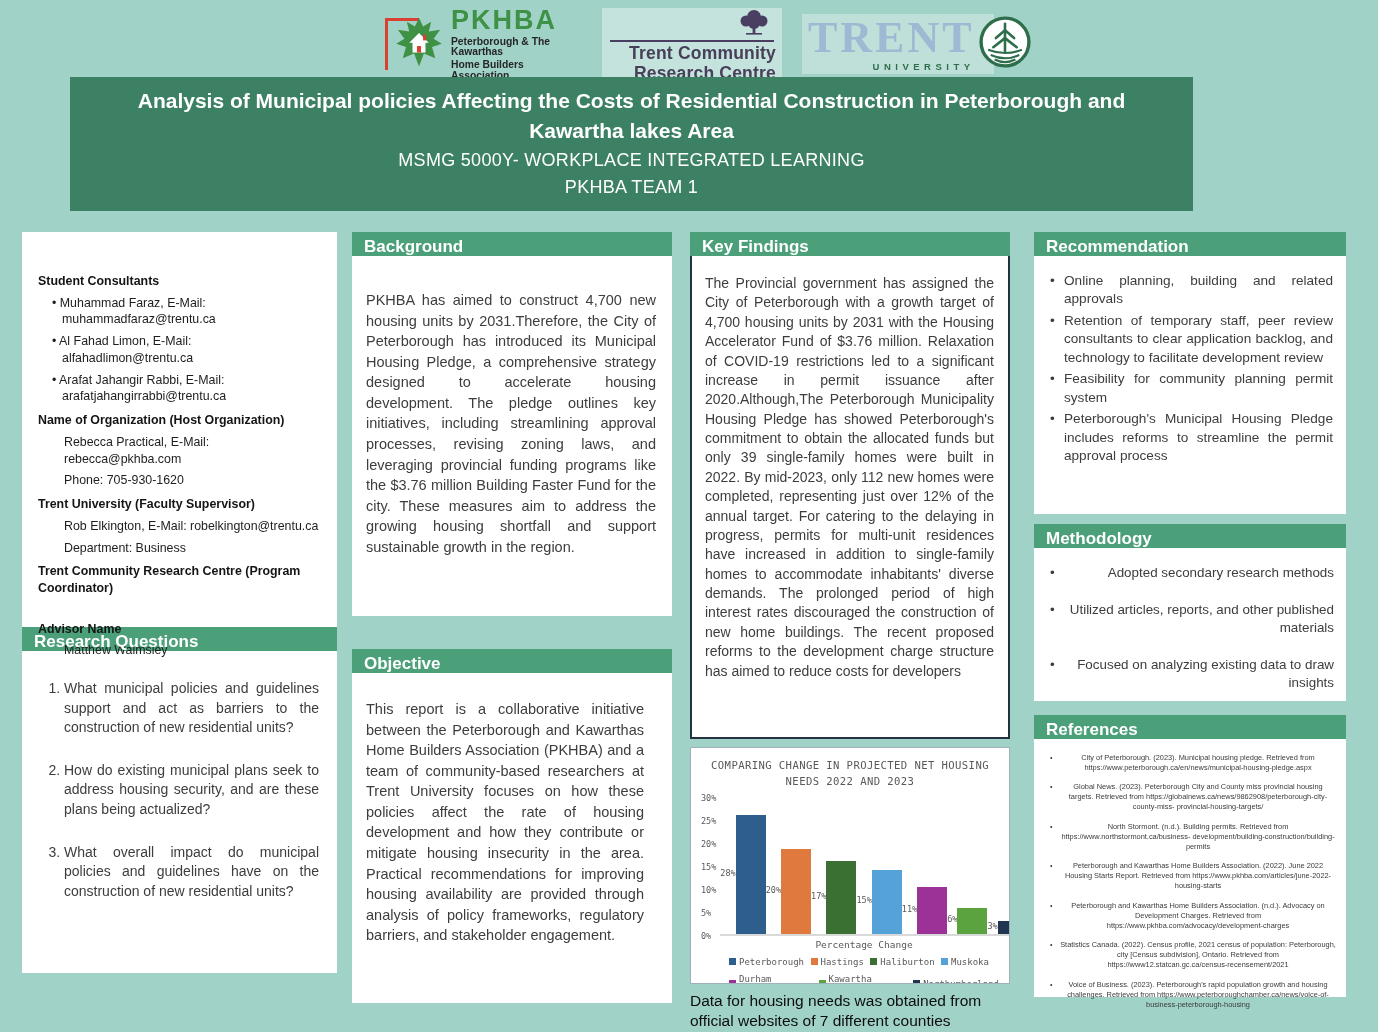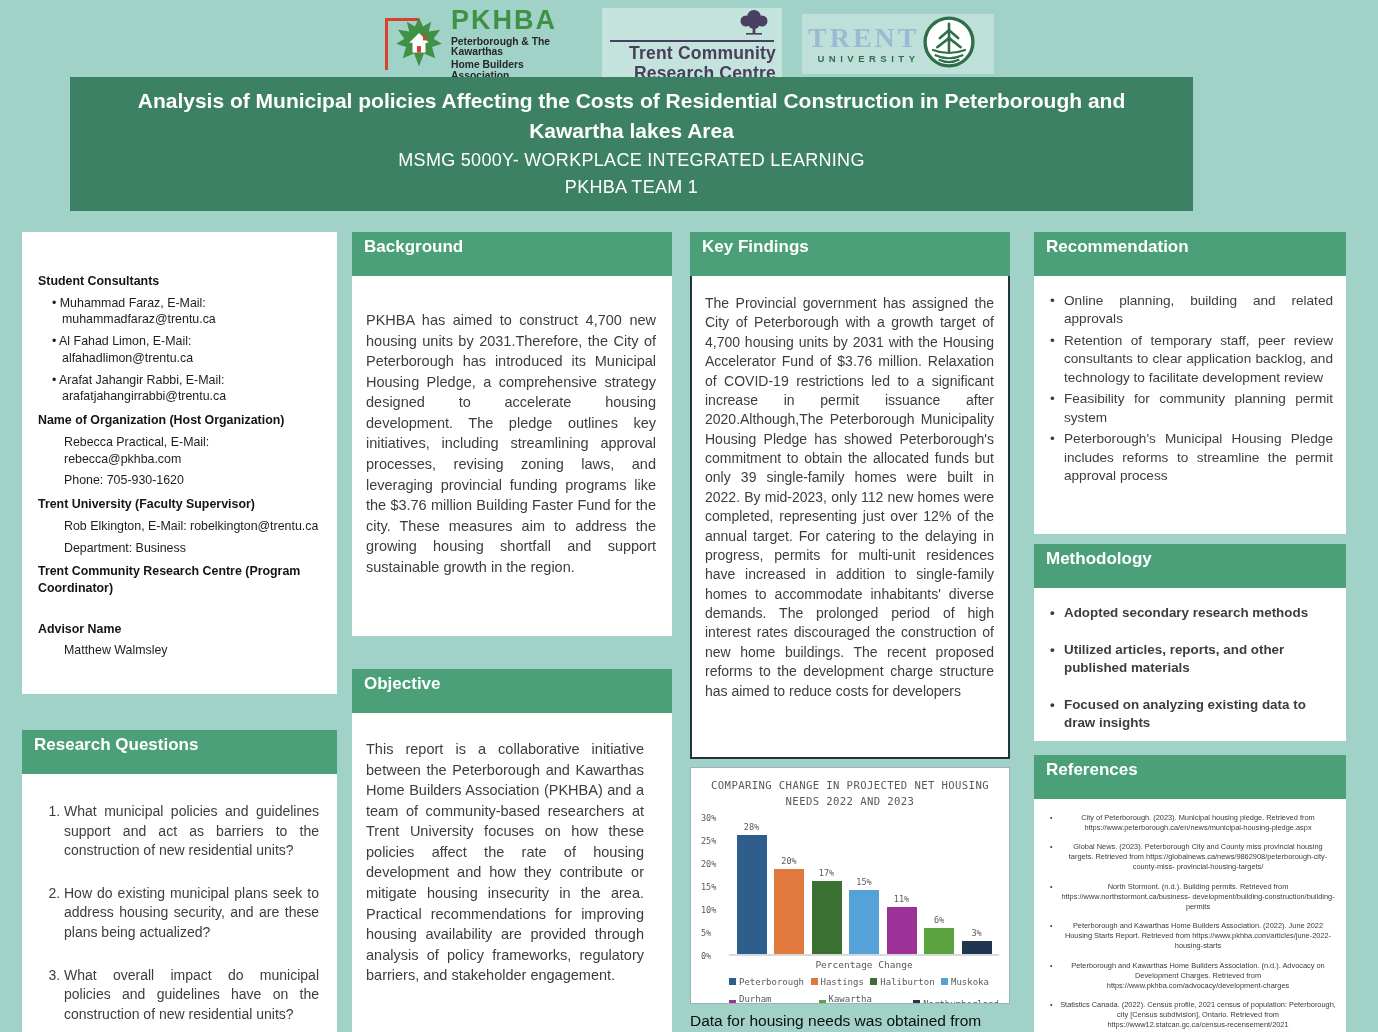--- a/index.html
+++ b/index.html
@@ -15,42 +15,42 @@
   .pkhba-text { margin-left:6px; line-height:1.05; }
   .pkhba-acronym { color:#3f9145; font-weight:800; font-size:27px; letter-spacing:2px; }
   .pkhba-sub { color:#262626; font-size:10.3px; font-weight:700; margin-top:2px; }
 
   .logo-tcrc { position:absolute; left:602px; top:4px; width:180px; height:72px; text-align:right; background:rgba(255,255,255,0.38); padding:1px 6px; }
   .tcrc-line { height:2px; background:#4a3f63; margin:1px 2px; }
   .tcrc-text { color:#474058; font-size:17.5px; font-weight:600; line-height:1.15; letter-spacing:0.2px; }
 
   .logo-trent { position:absolute; left:802px; top:10px; width:192px; height:60px; display:flex; align-items:center; background:rgba(255,255,255,0.32); padding:2px 6px; }
   .trent-words { display:flex; flex-direction:column; align-items:flex-end; }
-  .trent-word { font-family:"Liberation Serif", serif; font-size:28px; font-weight:700; color:#9db9d3; letter-spacing:3px; line-height:1; }
+  .trent-word { font-family:"Liberation Serif", serif; font-size:44px; font-weight:700; color:#9db9d3; letter-spacing:3px; line-height:1; }
   .trent-sub { font-size:9.5px; letter-spacing:4.5px; color:#2f6e4b; font-weight:700; margin-top:1px; }
   .trent-emblem { margin-left:4px; }
 
   
   .band { position:absolute; left:70px; top:77px; width:1123px; height:134px; background:#3c8164; color:#fff; text-align:center; padding:9px 40px 0; }
   .band-title { font-size:21px; font-weight:700; line-height:1.45; max-width:1190px; margin:0 auto; }
   .band-sub { font-size:18px; font-weight:400; line-height:1.5; letter-spacing:0.3px; }
 
   
   .col { position:absolute; top:232px; }
   .col1 { left:22px;  width:315px; }
   .col2 { left:352px; width:320px; }
   .col3 { left:690px; width:320px; }
   .col4 { left:1034px; width:312px; }
 
   .box { background:#fff; }
-  .box-head { background:#4ba07a; color:#fff; font-weight:700; font-size:17px; padding:5px 12px 6px; height:44px; }
+  .box-head { background:#4ba07a; color:#fff; font-weight:700; font-size:17px; padding:5px 12px 6px; height:24px; }
   .box-body { background:#fff; color:#3d3d3d; }
 
   
-  .contact { height:462px; padding:34px 16px 0; font-size:12.4px; color:#1d1d1d; line-height:1.35; }
+  .contact { height:395px; padding:34px 16px 0; font-size:12.4px; color:#1d1d1d; line-height:1.35; }
   .chead { font-weight:700; color:#141414; margin-top:7px; }
   .citem { margin-top:5px; }
   .citem.bullet { padding-left:24px; text-indent:-10px; }
   .citem.bullet::before { content:"•  "; }
   .citem.plain { padding-left:26px; }
   .cgroup.advisor { margin-top:24px; }
 
   
   .rq-body { height:322px; padding:28px 18px 0 16px; }
   .rq-body ol { padding-left:26px; }
@@ -62,33 +62,33 @@
   .obj-body { height:330px; padding:26px 28px 0 14px; }
   .kf-body  { height:483px; padding:18px 14px 0 13px; font-size:14px; line-height:1.385; border:2px solid #24313f; border-top:none; }
 
   
   .blist { list-style:none; }
   .blist li { position:relative; padding-left:18px; text-align:justify; }
   .blist li::before { content:"•"; position:absolute; left:4px; }
   .rec-body  { height:258px; padding:16px 13px 0 12px; }
   .rec-body li { font-size:13.6px; line-height:1.36; margin-bottom:3px; }
   .meth-body { height:153px; padding:16px 12px 0 12px; }
-  .meth-body li { font-size:13.4px; line-height:1.3; margin-bottom:20px; text-align:left;font-weight:bold; }
+  .meth-body li { font-size:13.4px; line-height:1.3; margin-bottom:20px; text-align:right; }
   .ref-body  { height:258px; padding:14px 10px 0 14px; }
   .ref-body li { font-size:7.4px; line-height:1.35; margin-bottom:9.5px; color:#3a3a3a; padding-left:12px; text-align:center; }
   .ref-body li::before { font-size:7px; left:2px; }
 
   
   .chart-box { margin-top:8px; height:237px; background:#fff; border:1px solid #9fb0bd; padding:7px 10px 4px; overflow:hidden; }
   .chart-title { font-family:"DejaVu Sans Mono", monospace; font-size:10.6px; letter-spacing:0.4px; color:#595959; text-align:center; line-height:1.5; margin-top:3px; }
   .plot { display:flex; height:138px; margin-top:8px; }
   .yaxis { width:28px; display:flex; flex-direction:column; justify-content:space-between; align-items:flex-start; font-family:"DejaVu Sans Mono", monospace; font-size:8.5px; color:#595959; padding:0 4px 0 0; }
   .yaxis span { line-height:0; }
   .bars { flex:1; display:flex; align-items:flex-end; justify-content:space-evenly; border-bottom:2px solid #d9d9d9; }
-  .bar-wrap { display:flex; flex-direction:column; align-items:center; justify-content:flex-start; }
+  .bar-wrap { display:flex; flex-direction:row; align-items:center; justify-content:flex-start; }
   .bar-val { font-family:"DejaVu Sans Mono", monospace; font-size:8.5px; color:#595959; margin-bottom:3px; }
   .bar { width:30px; }
   .xlabel { font-family:"DejaVu Sans Mono", monospace; font-size:9.5px; color:#595959; text-align:center; padding-left:28px; margin-top:3px; }
   .legend-row { display:flex; align-items:center; font-family:"DejaVu Sans Mono", monospace; font-size:9px; color:#595959; margin-top:7px; padding-left:28px; }
   .legend-row.r1 { justify-content:space-between; padding-right:10px; }
   .legend-row.r2 { gap:14px; }
   .leg-item { display:flex; align-items:center; }
   .sw { width:7px; height:7px; margin-right:3px; flex:none; }
 
   .chart-caption { margin-top:7px; font-size:15.5px; line-height:1.28; color:#0d0d0d; width:305px; }
@@ -186,21 +186,21 @@
           <div class="citem plain">Department: Business</div>
         </div>
         <div class="cgroup">
           <div class="chead">Trent Community Research Centre (Program Coordinator)</div>
         </div>
         <div class="cgroup advisor">
           <div class="chead">Advisor Name</div>
           <div class="citem plain">Matthew Walmsley</div>
         </div>
       </div>
-    <section class="box" style="margin-top:36px;border-radius:19px;">
+    <section class="box" style="border-radius:19px;">
       <div class="box-head">Research Questions</div>
       <div class="box-body rq-body">
         <ol id="rq-list">
             <li>What municipal policies and guidelines support and act as barriers to the construction of new residential units?</li>
             <li>How do existing municipal plans seek to address housing security, and are these plans being actualized?</li>
             <li>What overall impact do municipal policies and guidelines have on the construction of new residential units?</li>
           </ol>
       </div>
     </section>
   </div>

